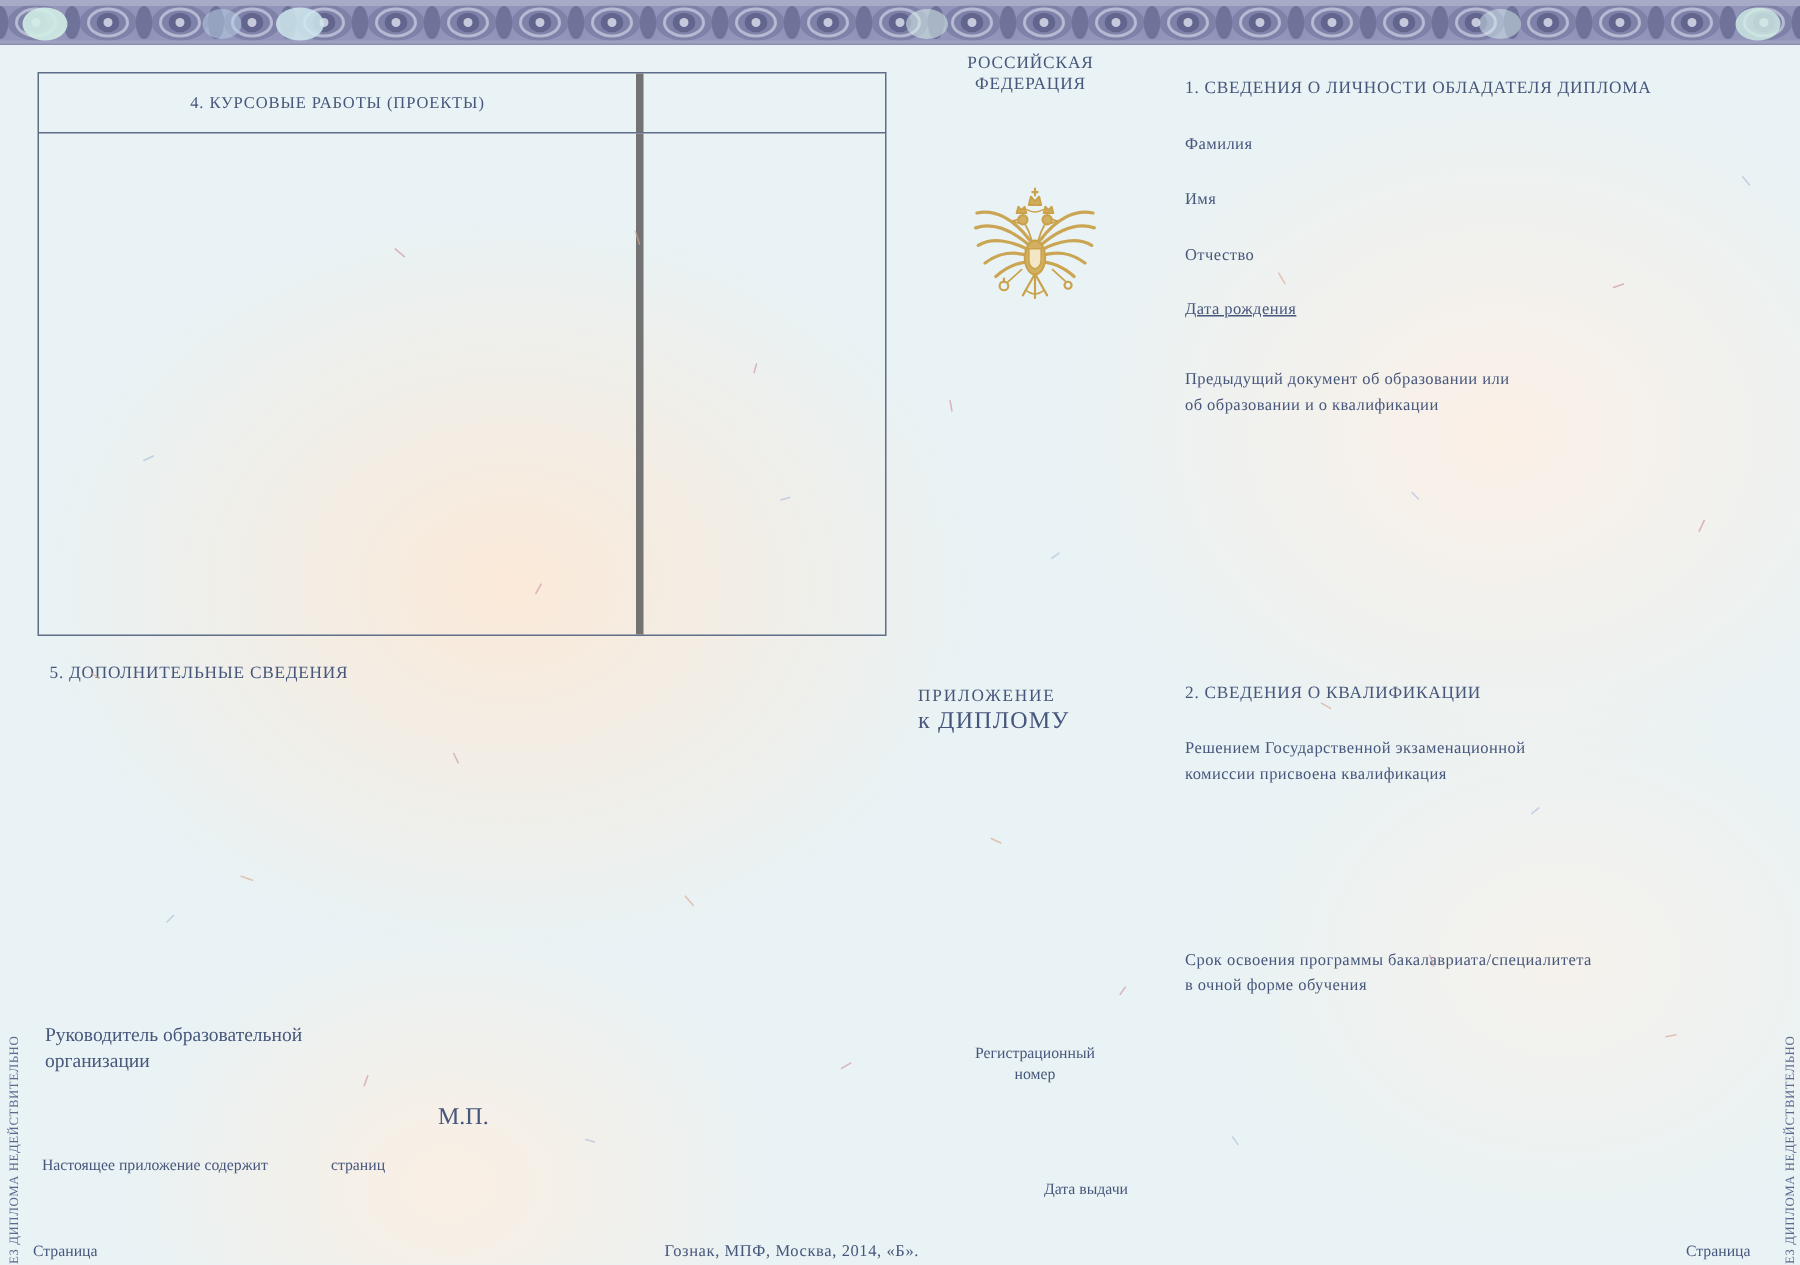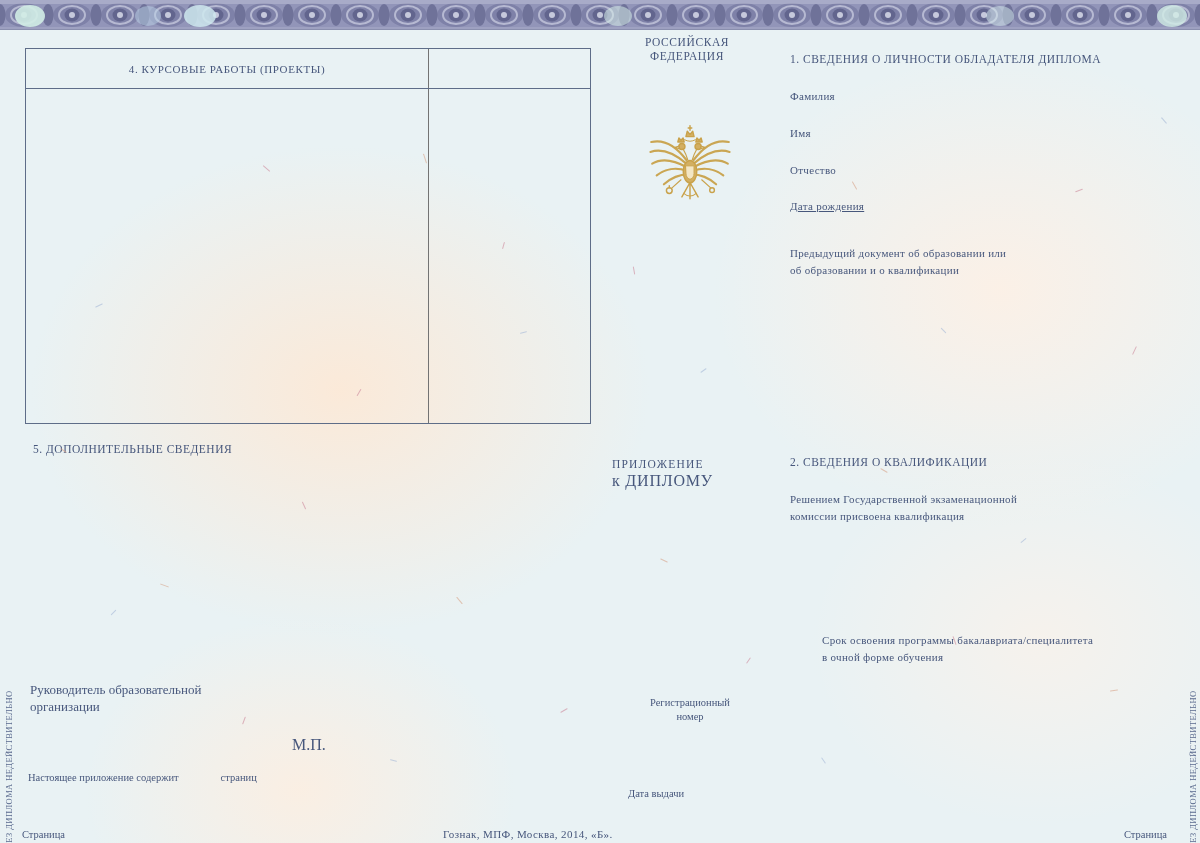--- a/index.html
+++ b/index.html
@@ -25,21 +25,21 @@
 
   
   #coursework-table {
     left:25px; top:48px; width:566px; height:376px;
     border:1px solid #5e6d88;
     display:flex; flex-direction:column;
     background: transparent;
   }
   #coursework-table .thead { display:flex; height:40px; border-bottom:1px solid #5e6d88; }
   #coursework-table .tbody { display:flex; flex:1; }
-  #coursework-table .c1 { width:403px; border-right:1px solid #737373; }
+  #coursework-table .c1 { width:403px; border-right:5px solid #737373; }
   #coursework-table .c2 { flex:1; }
   #coursework-table .th {
     display:flex; align-items:center; justify-content:center;
     font-size:11px; letter-spacing:.6px;
   }
 
   
   #section5-title { left:33px; top:441px; }
   #org-head { left:30px; top:681px; font-size:13px; line-height:17px; }
   #stamp { left:292px; top:736px; font-size:16px; }
@@ -50,34 +50,34 @@
 
   
   #country { left:612px; top:35px; width:150px; text-align:center;
              font-size:11.5px; line-height:14px; letter-spacing:.6px; }
   #state-emblem { left:645px; top:117px; width:90px; height:104px; }
   #supplement { left:612px; top:458px; width:176px; text-align:left; }
   #supplement .l1 { font-size:11.5px; letter-spacing:1.2px; }
   #supplement .l2 { font-size:16px; letter-spacing:.8px; margin-top:2px; }
   #reg-number { left:628px; top:696px; width:124px; text-align:center;
                 font-size:10.5px; line-height:14px; }
-  #issue-date { left:628px; top:788px; width:124px; text-align:left; font-size:10.5px; }
+  #issue-date { left:628px; top:788px; width:124px; text-align:right; font-size:10.5px; }
   #imprint { left:443px; top:828px; font-size:11px; letter-spacing:.4px; }
 
   
   .rp { left:790px; }
   #section1-title { top:51px; }
   #surname { top:88px; }
   #name { top:125px; }
   #patronymic { top:162px; }
   #birthdate { top:198px;text-decoration:underline; }
   #prevdoc { top:245px; }
   #section2-title { top:454px; }
   #qualification { top:491px; }
-  #study-period { top:632px;margin-left:32px; }
+  #study-period { top:632px; }
 
   
   .void-vertical {
     position:absolute;
     font-size:8.5px; letter-spacing:.4px; color:#5a6a8e;
     white-space:nowrap;
     transform: rotate(-90deg);
     transform-origin: 0 0;
   }
   #void-left { left:4px; top:848px; }

